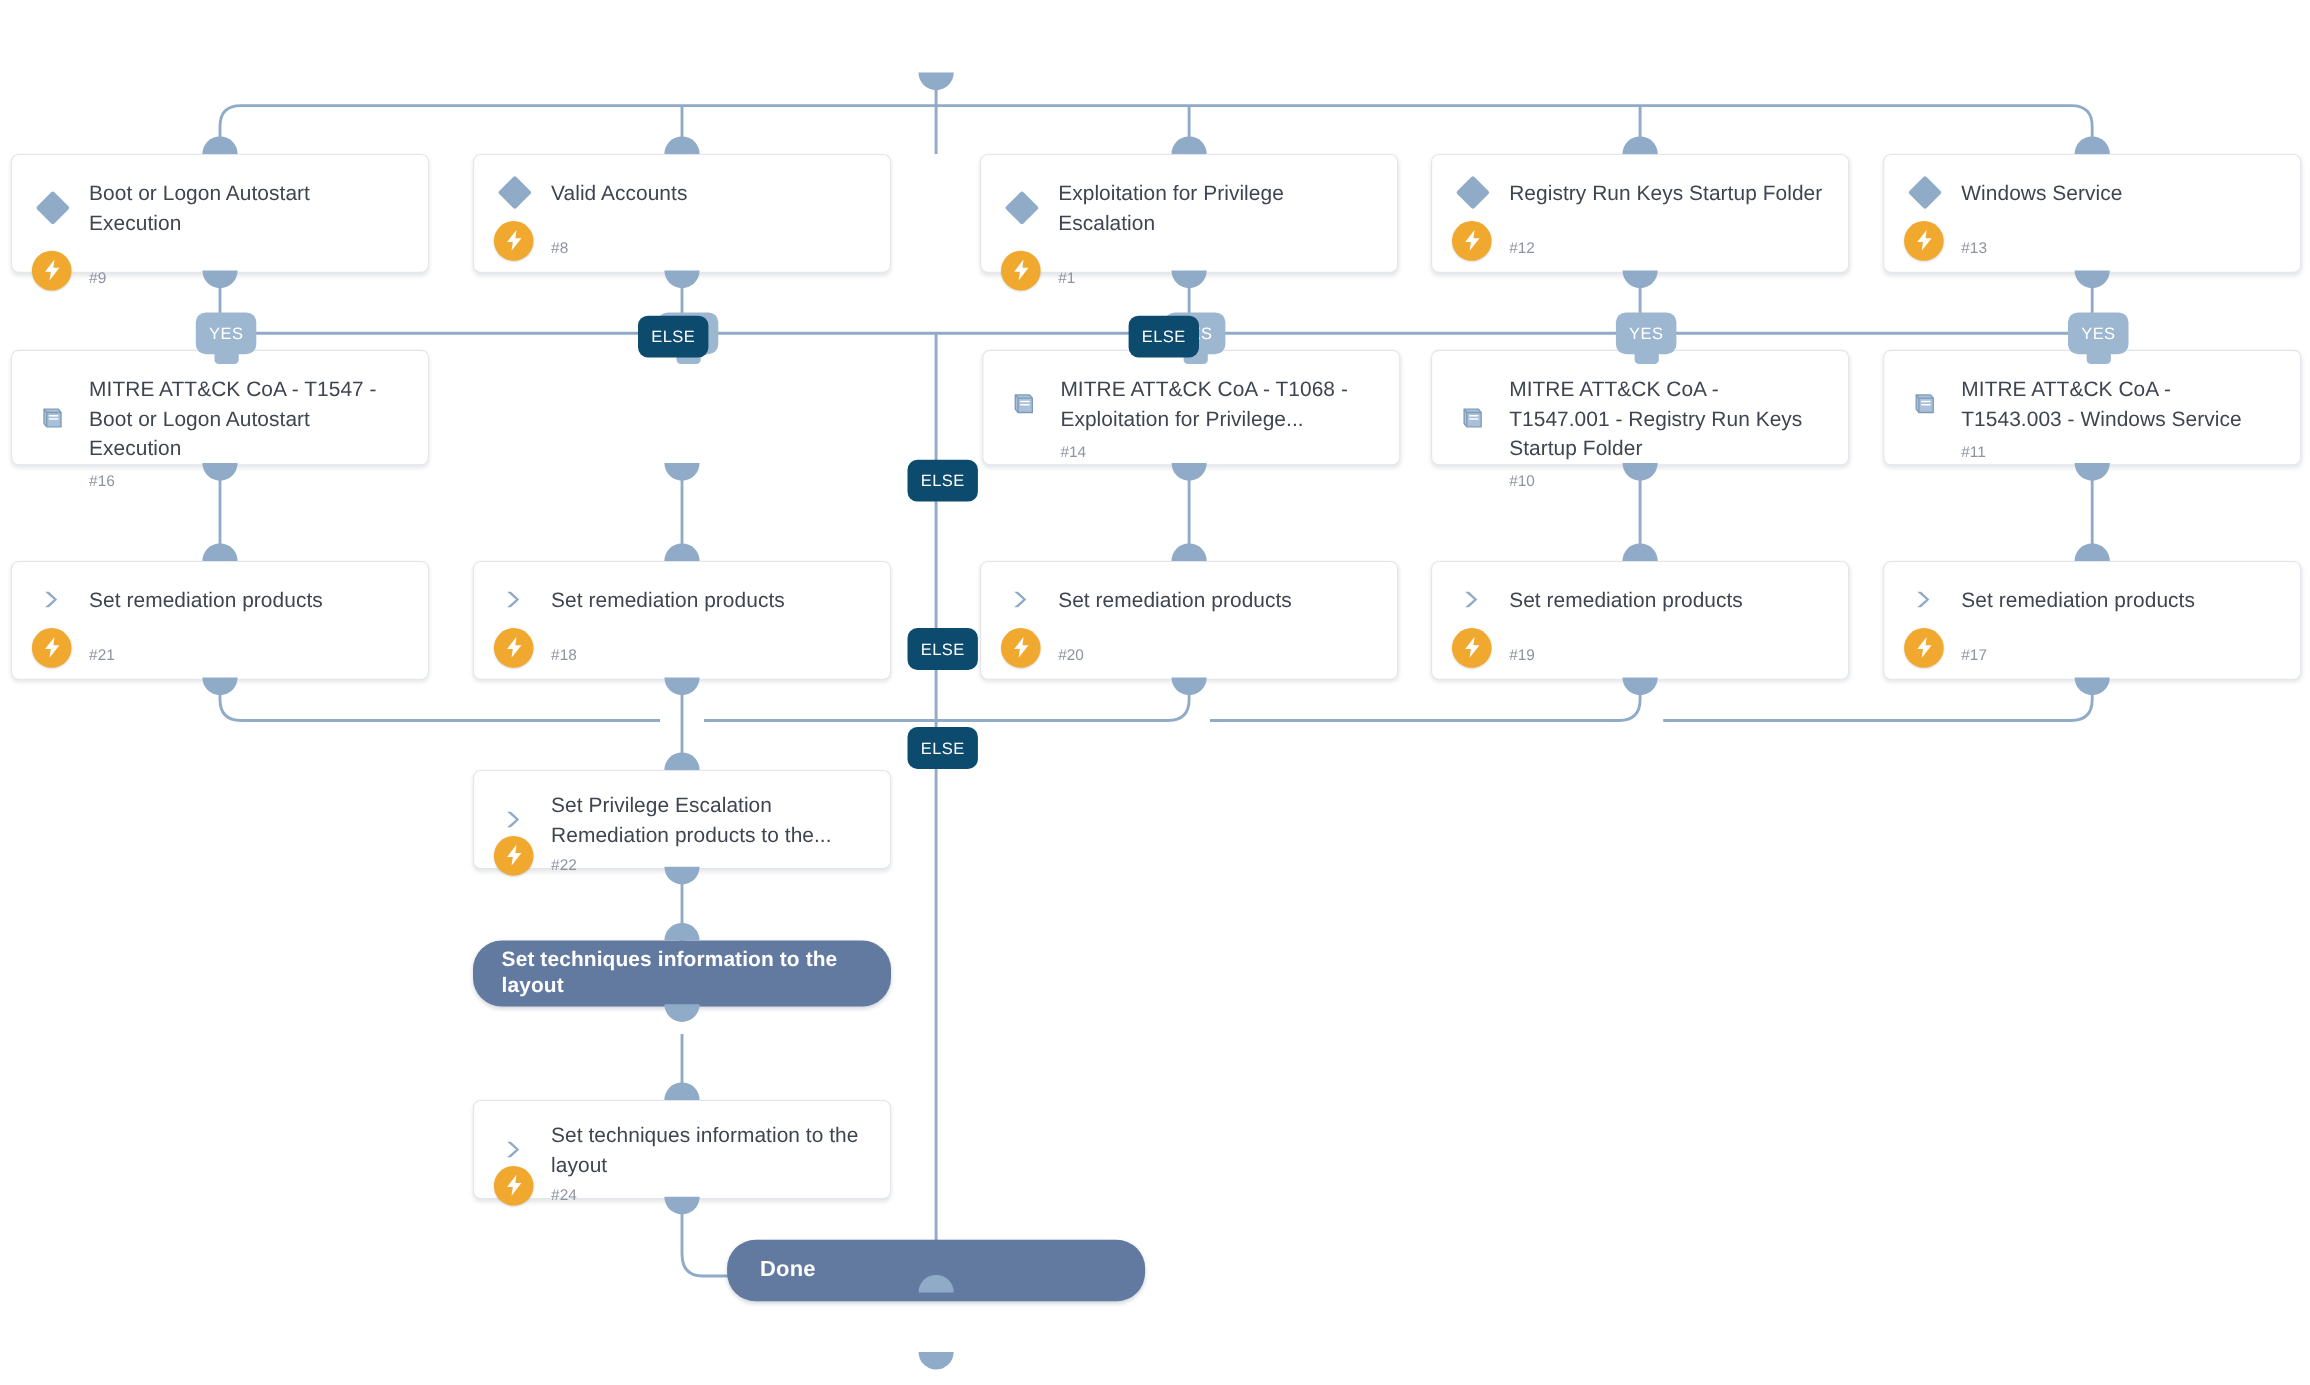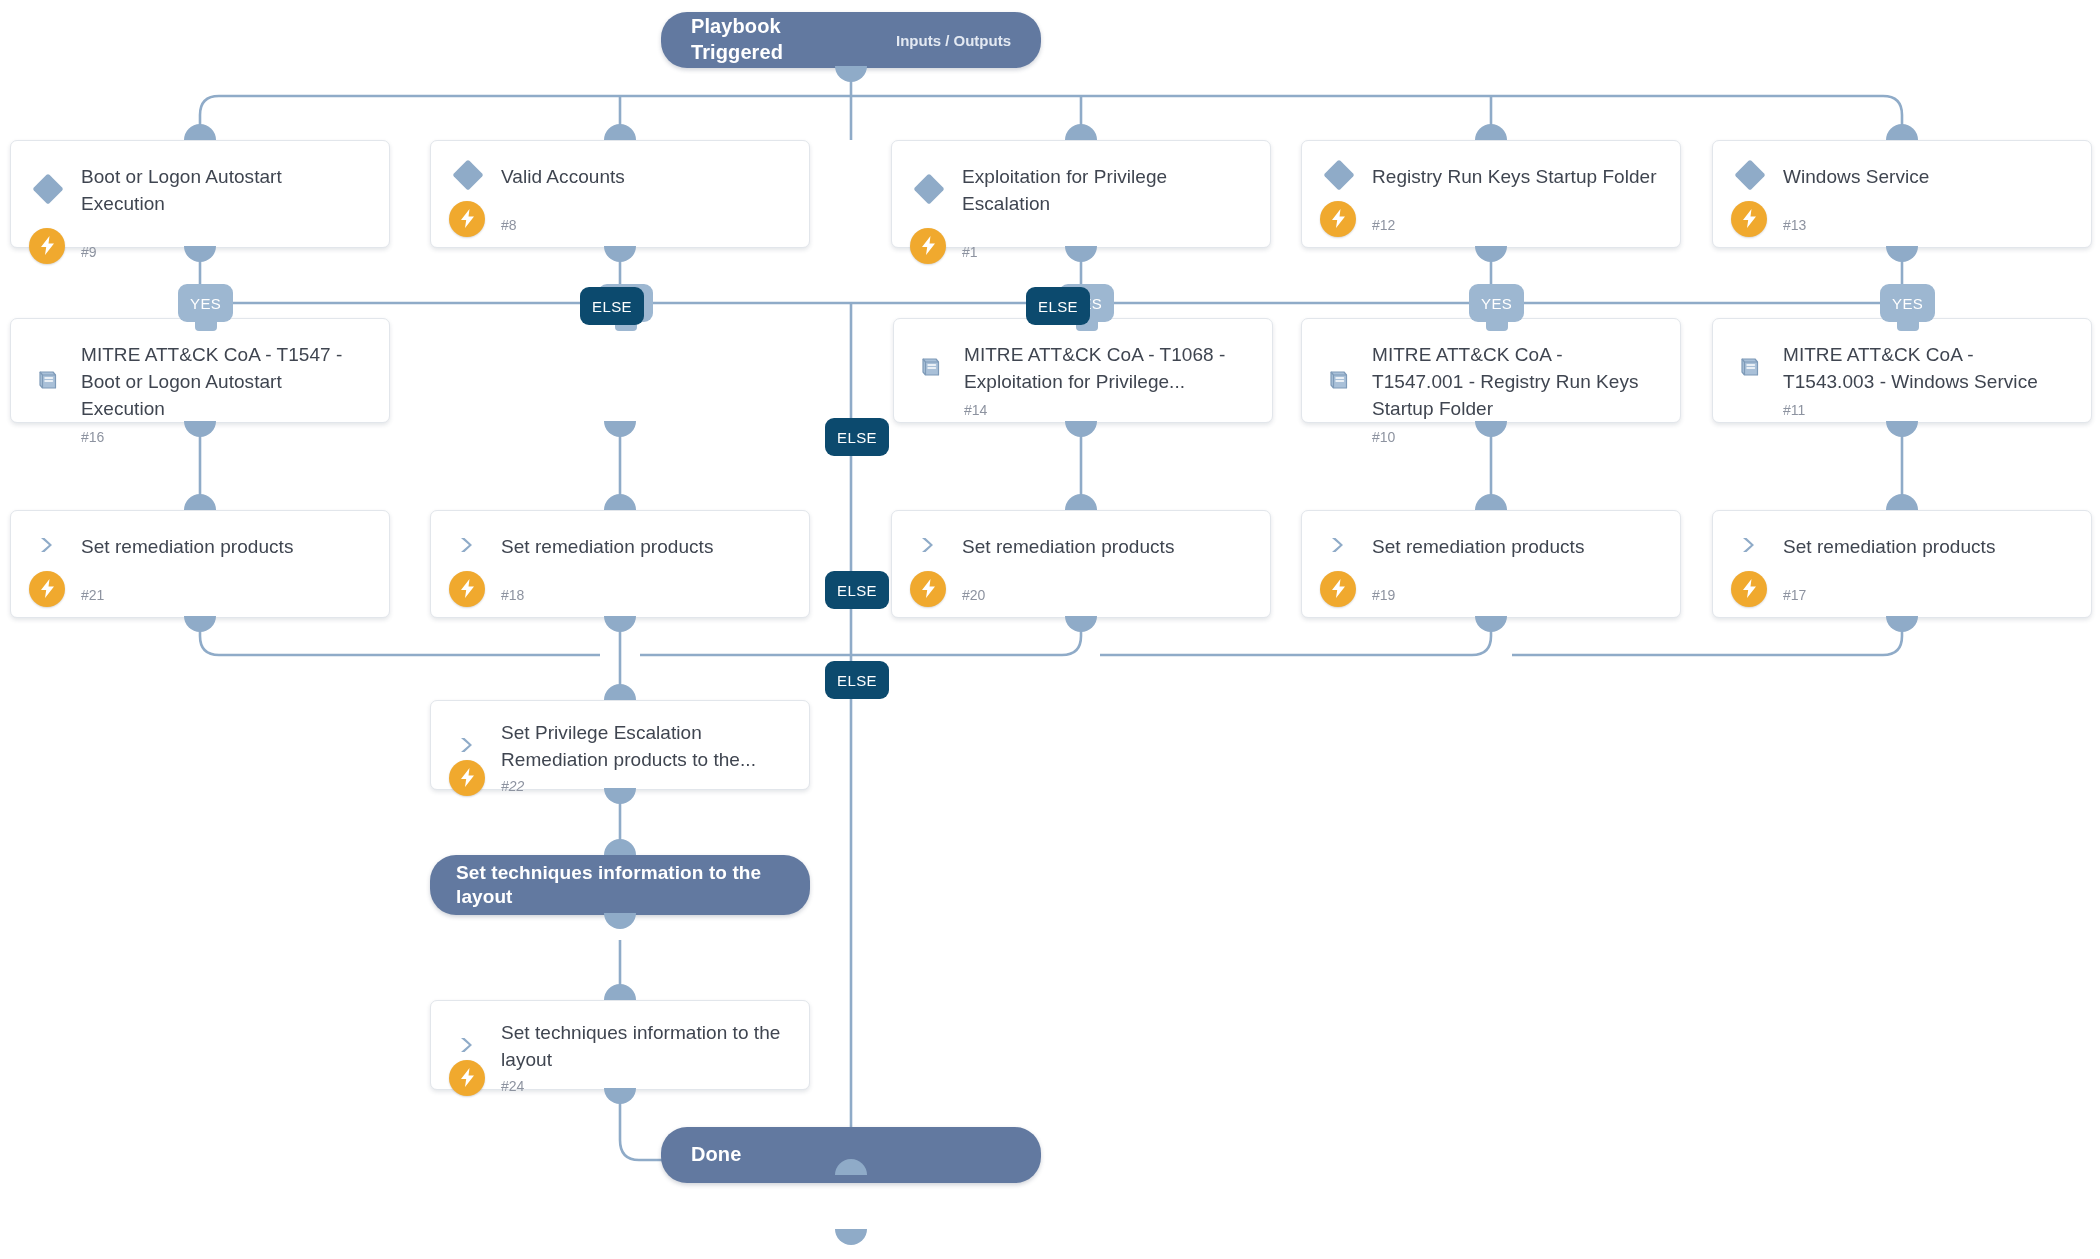--- a/index.html
+++ b/index.html
@@ -198,24 +198,20 @@
       <path d="M 620,618 L 620,700" marker-end="url(#arw)"></path>
 
       <path d="M 620,790 L 620,855" marker-end="url(#arw)"></path>
 
       <path d="M 620,940 L 620,1000" marker-end="url(#arw)"></path>
 
       <path d="M 620,1090 L 620,1140 Q 620,1160 639,1160 L 830,1160"></path>
     </g>
   </svg>
 
-  <div class="pill" style="left:661px; top:12px; width:380px; height:56px;">
-    <span class="pill-title">Playbook Triggered</span>
-    <span class="pill-aux">Inputs / Outputs</span>
-  </div>
   <div class="knob down" style="left:835px; top:66px;"></div>
 
   <div class="knob up" style="left:184px; top:124px;"></div>
   <div class="card" style="left:10px; top:140px; width:380px; height:108px;">
     <div class="card-head">
       <span class="card-ico">
           <i class="ico-diamond"></i>
         </span>
       <span class="card-title">Boot or Logon Autostart Execution</span>
     </div>
@@ -516,21 +512,21 @@
         </svg>
       </span>
       <span class="card-title">Set Privilege Escalation Remediation products to the...</span>
     </div>
     <div class="card-foot" style="height:28px;">
       <span class="bolt" style="bottom:6px;">
         <svg width="15" height="19" viewBox="0 0 15 19">
             <path d="M9.5 0 L1 11 L6.2 11 L5 19 L14 7.5 L8.5 7.5 Z" fill="#fff"></path>
           </svg>
       </span>
-      <span class="card-num" style="bottom:8px;font-style:italic;">#22</span>
+      <span class="card-num" style="bottom:8px;">#22</span>
     </div>
   </div>
   <div class="knob down" style="left:604px; top:788px;"></div>
 
   <div class="knob up" style="left:604px; top:839px;"></div>
   <div class="pill" style="left:430px; top:855px; width:380px; height:60px; padding:0 26px;">
     <span class="pill-title" style="font-size:19px;">Set techniques information to the layout</span>
   </div>
   <div class="knob down" style="left:604px; top:913px;"></div>
 

